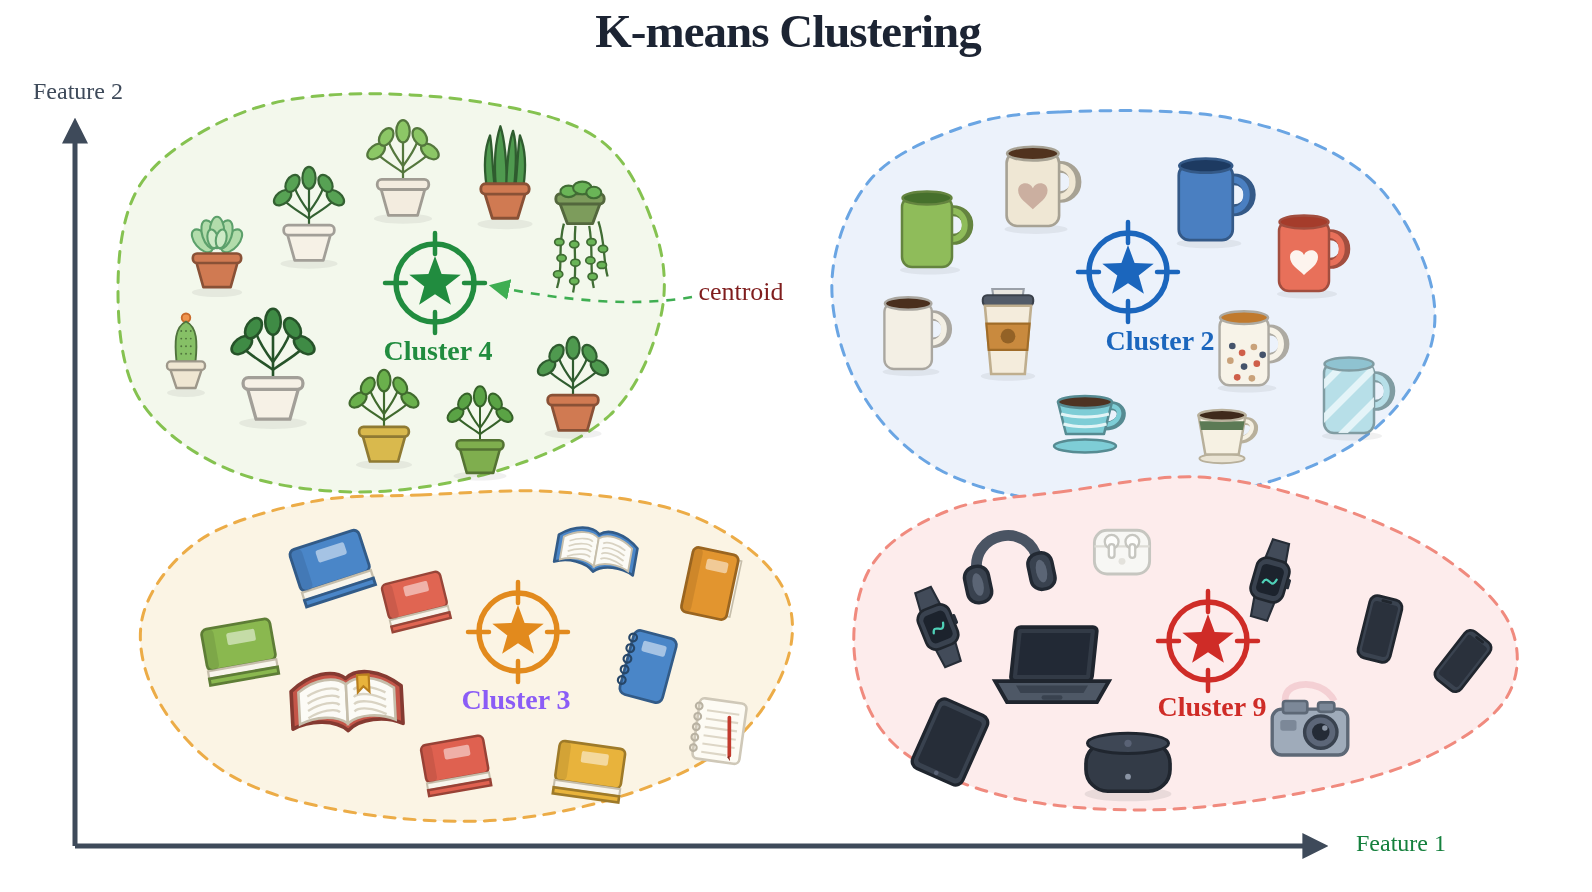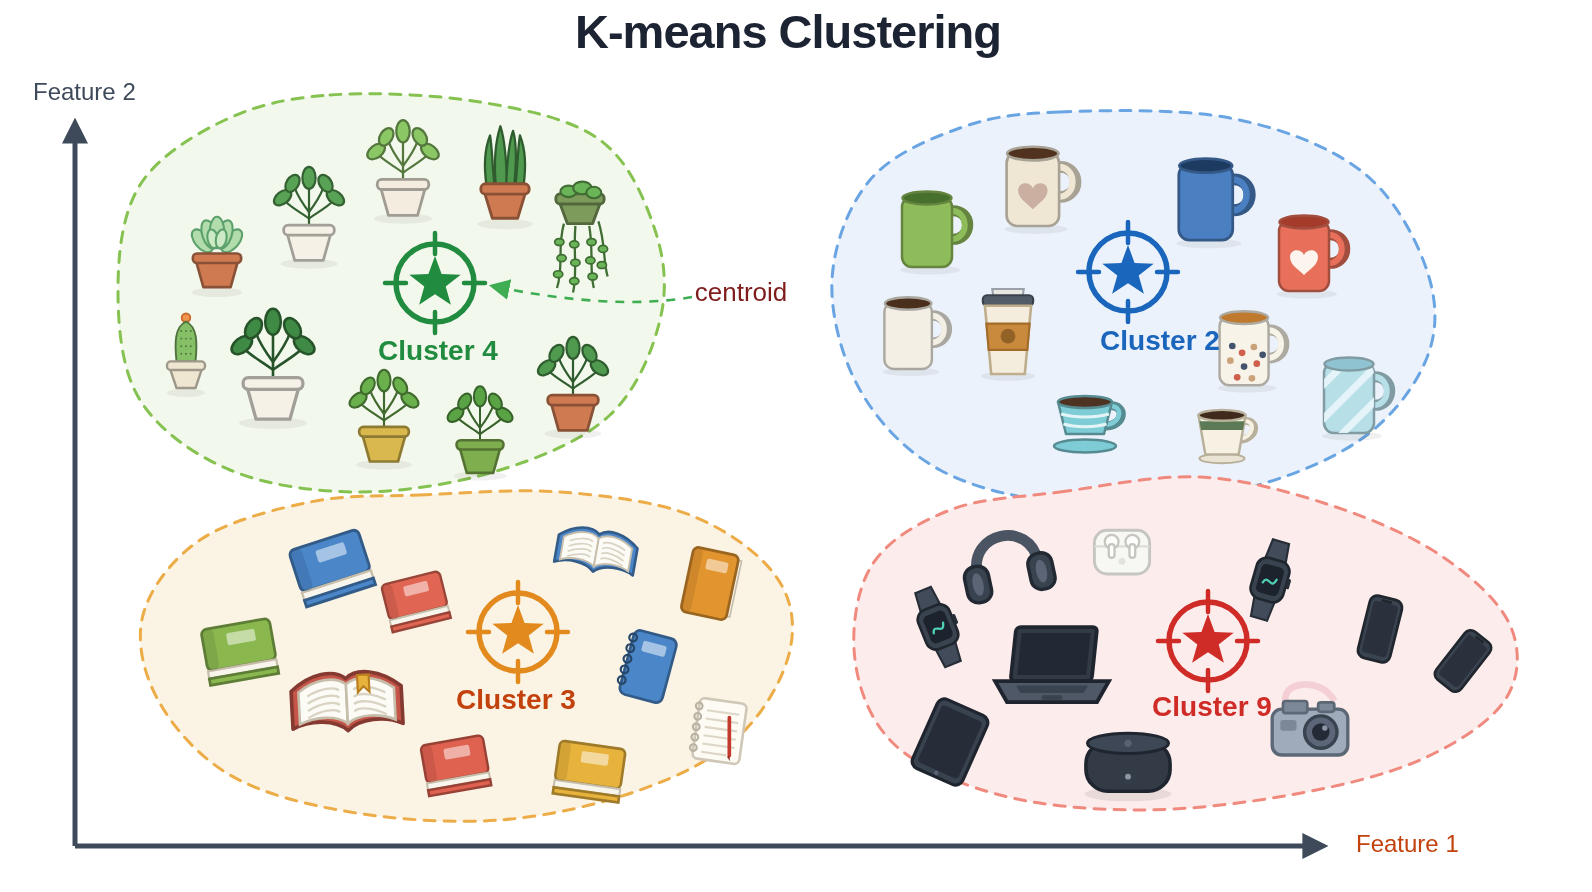--- a/index.html
+++ b/index.html
@@ -1,17 +1,17 @@
 <!DOCTYPE html>
 <html><head>
 <meta charset="utf-8">
 <style>
   html,body{margin:0;padding:0;background:#ffffff;}
   .stage{position:relative;width:1576px;height:892px;background:#ffffff;overflow:hidden;
-         font-family:Liberation Sans, sans-serif;}
+         font-family:Liberation Serif, serif;}
   #scene{position:absolute;left:0;top:0;}
   .title{position:absolute;top:4px;left:50%;transform:translateX(-50%);
          font-size:47px;font-weight:bold;letter-spacing:-1px;white-space:nowrap;}
   .axis-label{position:absolute;font-size:24px;font-weight:normal;white-space:nowrap;margin-left:8px;}
   .cluster-label{position:absolute;transform:translate(-50%,-50%);
          font-size:28px;font-weight:bold;white-space:nowrap;}
   .annotation{position:absolute;transform:translate(-50%,-50%);font-size:26px;white-space:nowrap;}
 </style>
 </head>
 <body>
@@ -513,19 +513,19 @@
         <polygon points="1208.0,614.0 1214.6,631.9 1233.7,632.7 1218.7,644.5 1223.9,662.8 1208.0,652.3 1192.1,662.8 1197.3,644.5 1182.3,632.7 1201.4,631.9" fill="#cf2c27"></polygon>
       </g>
       <path d="M692,297 C636,307 566,301 497,287" fill="none" stroke="#3fae52" stroke-width="2.6" stroke-dasharray="9 8" marker-end="url(#ahg)"></path>
       <g stroke="#3e4a5a" stroke-width="5" fill="none">
         <path d="M75,846 L75,128" marker-end="url(#ah)"></path>
         <path d="M75,846 L1318,846" marker-end="url(#ah)"></path>
       </g>
     </svg>
   <div class="title" style="color: rgb(28, 36, 51);">K-means Clustering</div>
   <div class="axis-label" id="ylab" style="left: 25px; top: 78px; color: rgb(62, 74, 90);">Feature 2</div>
-  <div class="axis-label" id="xlab" style="left: 1348px; top: 830px; color: #c2410c;">Feature 1</div>
+  <div class="axis-label" id="xlab" style="left: 1348px; top: 830px; color: #15803d;">Feature 1</div>
   <div class="cluster-label" style="left: 438px; top: 351px; color: rgb(33, 140, 63);">Cluster 4</div>
   <div class="cluster-label" style="left: 1131px; top: 341px; color: rgb(27, 102, 189); margin-left: 29px;">Cluster 2</div>
-  <div class="cluster-label" style="left: 516px; top: 700px; color: #c2410c;">Cluster 3</div>
+  <div class="cluster-label" style="left: 516px; top: 700px; color: #8b5cf6;">Cluster 3</div>
   <div class="cluster-label" style="left: 1212px; top: 707px; color: rgb(207, 44, 39);">Cluster 9</div>
   <div class="annotation" id="annot" style="left: 741px; top: 292px; color: #7f1d1d;">centroid</div>
 </div>
 
 </body></html>

